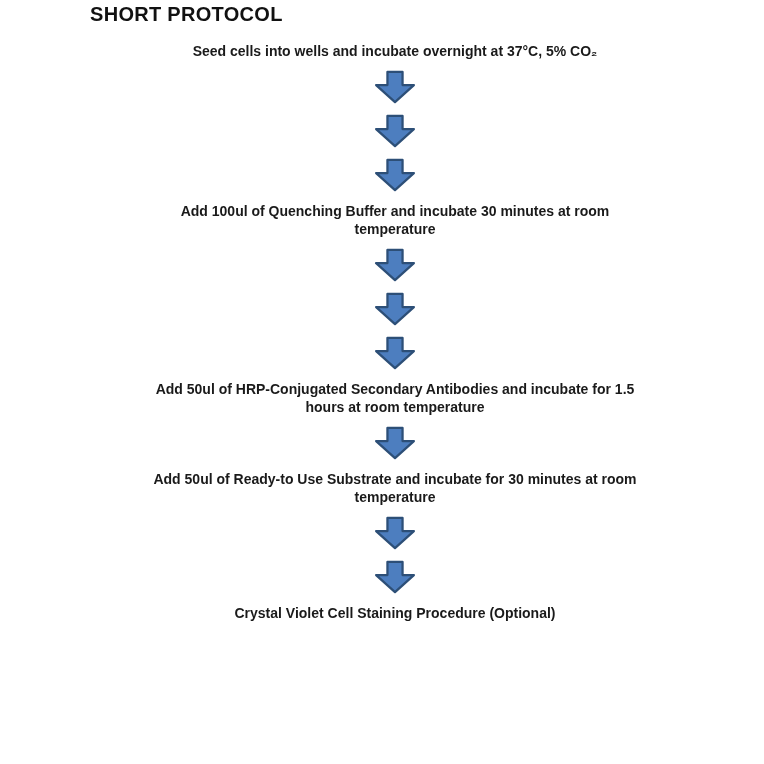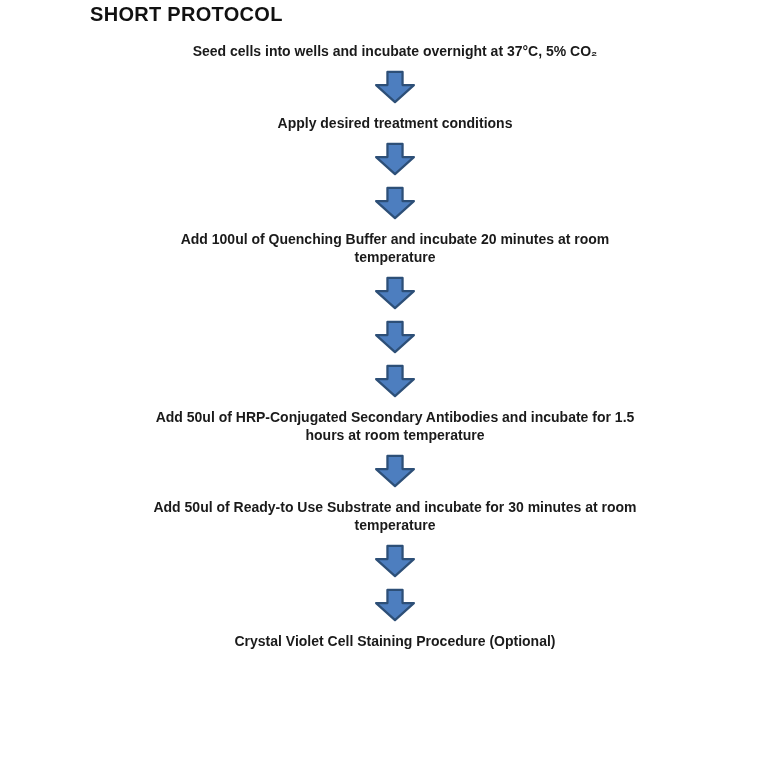--- a/index.html
+++ b/index.html
@@ -56,30 +56,29 @@
 <body>
 
 <div class="canvas">
   <div class="title">SHORT PROTOCOL</div>
   <div class="flow">
   <div class="step">Seed cells into wells and incubate overnight at 37°C, 5% CO₂</div>
   <svg class="arrow" viewBox="0 0 46 36" xmlns="http://www.w3.org/2000/svg">
     <polygon points="15,2 31,2 31,16 43,16 23,34 3,16 15,16" stroke-width="2.4" stroke-linejoin="round" fill="#4d7ebf" stroke="#2d4f77"></polygon>
   </svg>
 
-  <div class="step">Apply desired treatment conditions</div>
   <svg class="arrow" viewBox="0 0 46 36" xmlns="http://www.w3.org/2000/svg">
     <polygon points="15,2 31,2 31,16 43,16 23,34 3,16 15,16" stroke-width="2.4" stroke-linejoin="round" fill="#4d7ebf" stroke="#2d4f77"></polygon>
   </svg>
 
   <svg class="arrow" viewBox="0 0 46 36" xmlns="http://www.w3.org/2000/svg">
     <polygon points="15,2 31,2 31,16 43,16 23,34 3,16 15,16" stroke-width="2.4" stroke-linejoin="round" fill="#4d7ebf" stroke="#2d4f77"></polygon>
   </svg>
 
-  <div class="step">Add 100ul of Quenching Buffer and incubate 20 minutes at room
+  <div class="step">Add 100ul of Quenching Buffer and incubate 30 minutes at room
 temperature</div>
   <svg class="arrow" viewBox="0 0 46 36" xmlns="http://www.w3.org/2000/svg">
     <polygon points="15,2 31,2 31,16 43,16 23,34 3,16 15,16" stroke-width="2.4" stroke-linejoin="round" fill="#4d7ebf" stroke="#2d4f77"></polygon>
   </svg>
 
   <svg class="arrow" viewBox="0 0 46 36" xmlns="http://www.w3.org/2000/svg">
     <polygon points="15,2 31,2 31,16 43,16 23,34 3,16 15,16" stroke-width="2.4" stroke-linejoin="round" fill="#4d7ebf" stroke="#2d4f77"></polygon>
   </svg>
 
   <svg class="arrow" viewBox="0 0 46 36" xmlns="http://www.w3.org/2000/svg">

